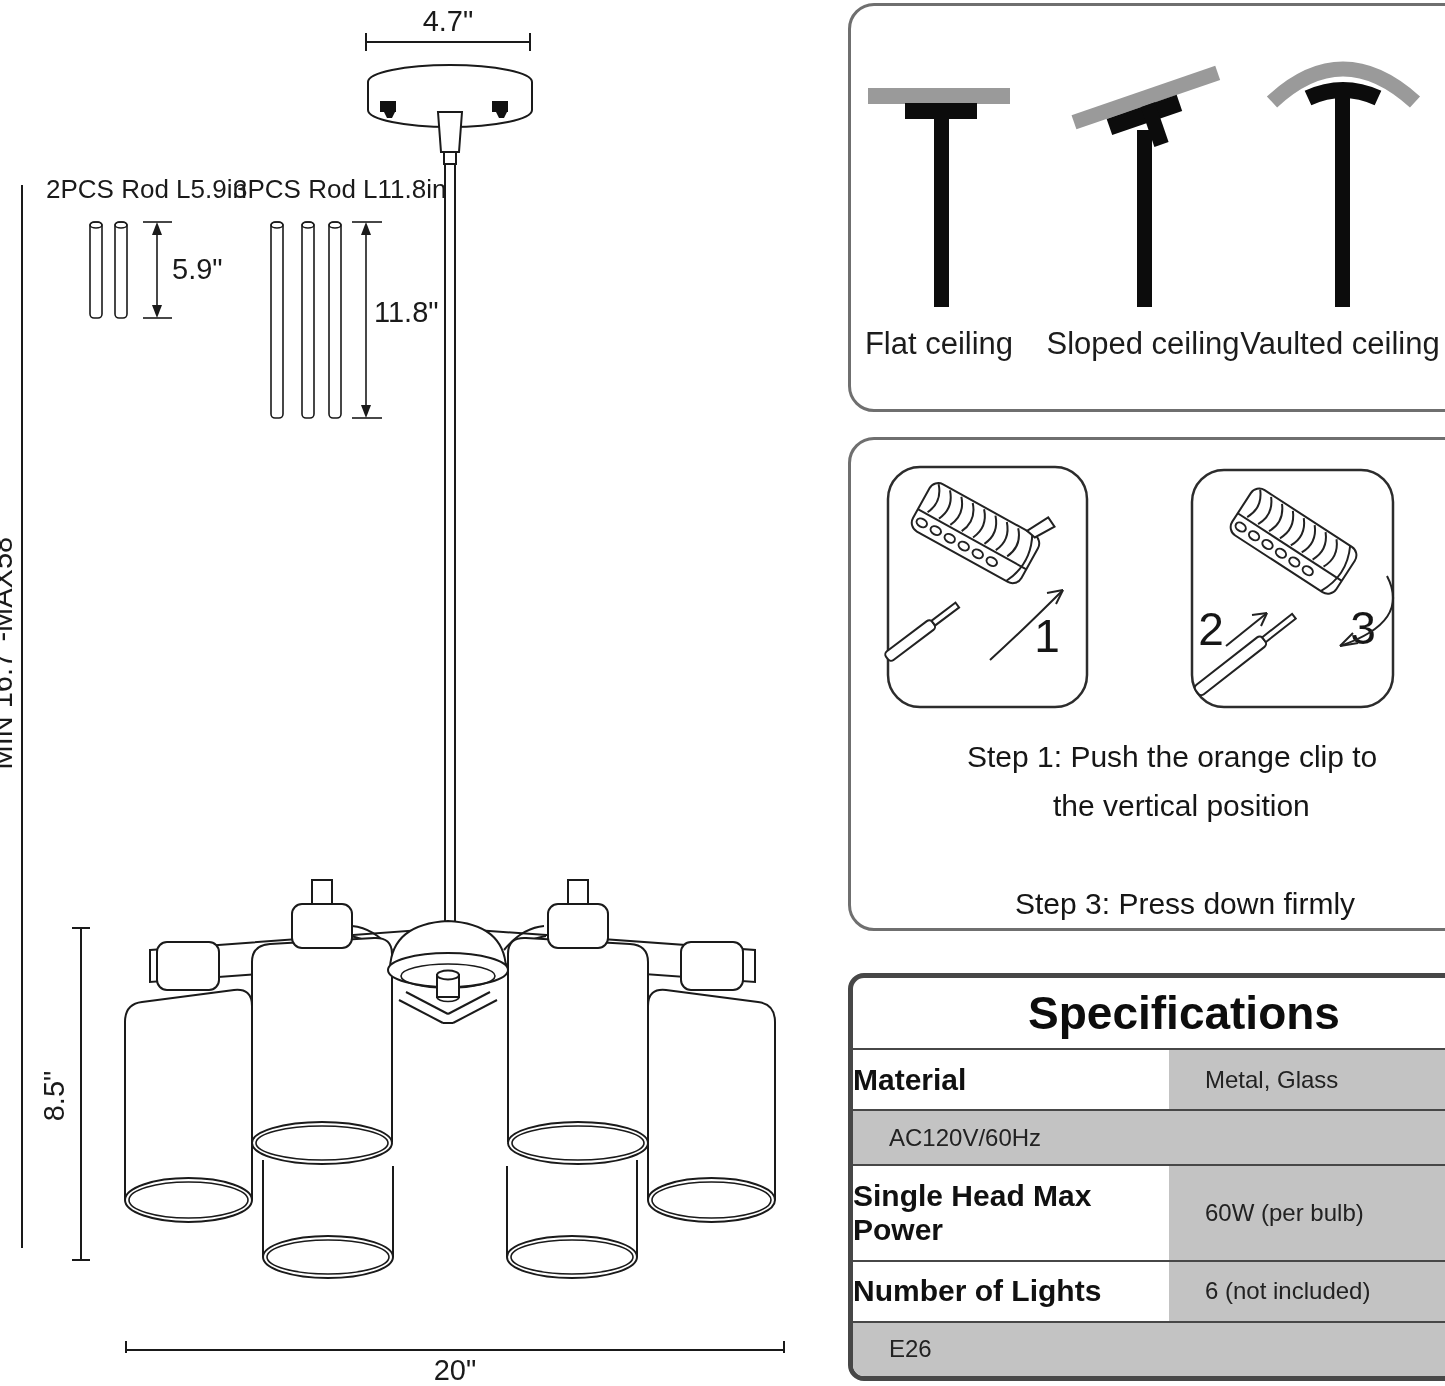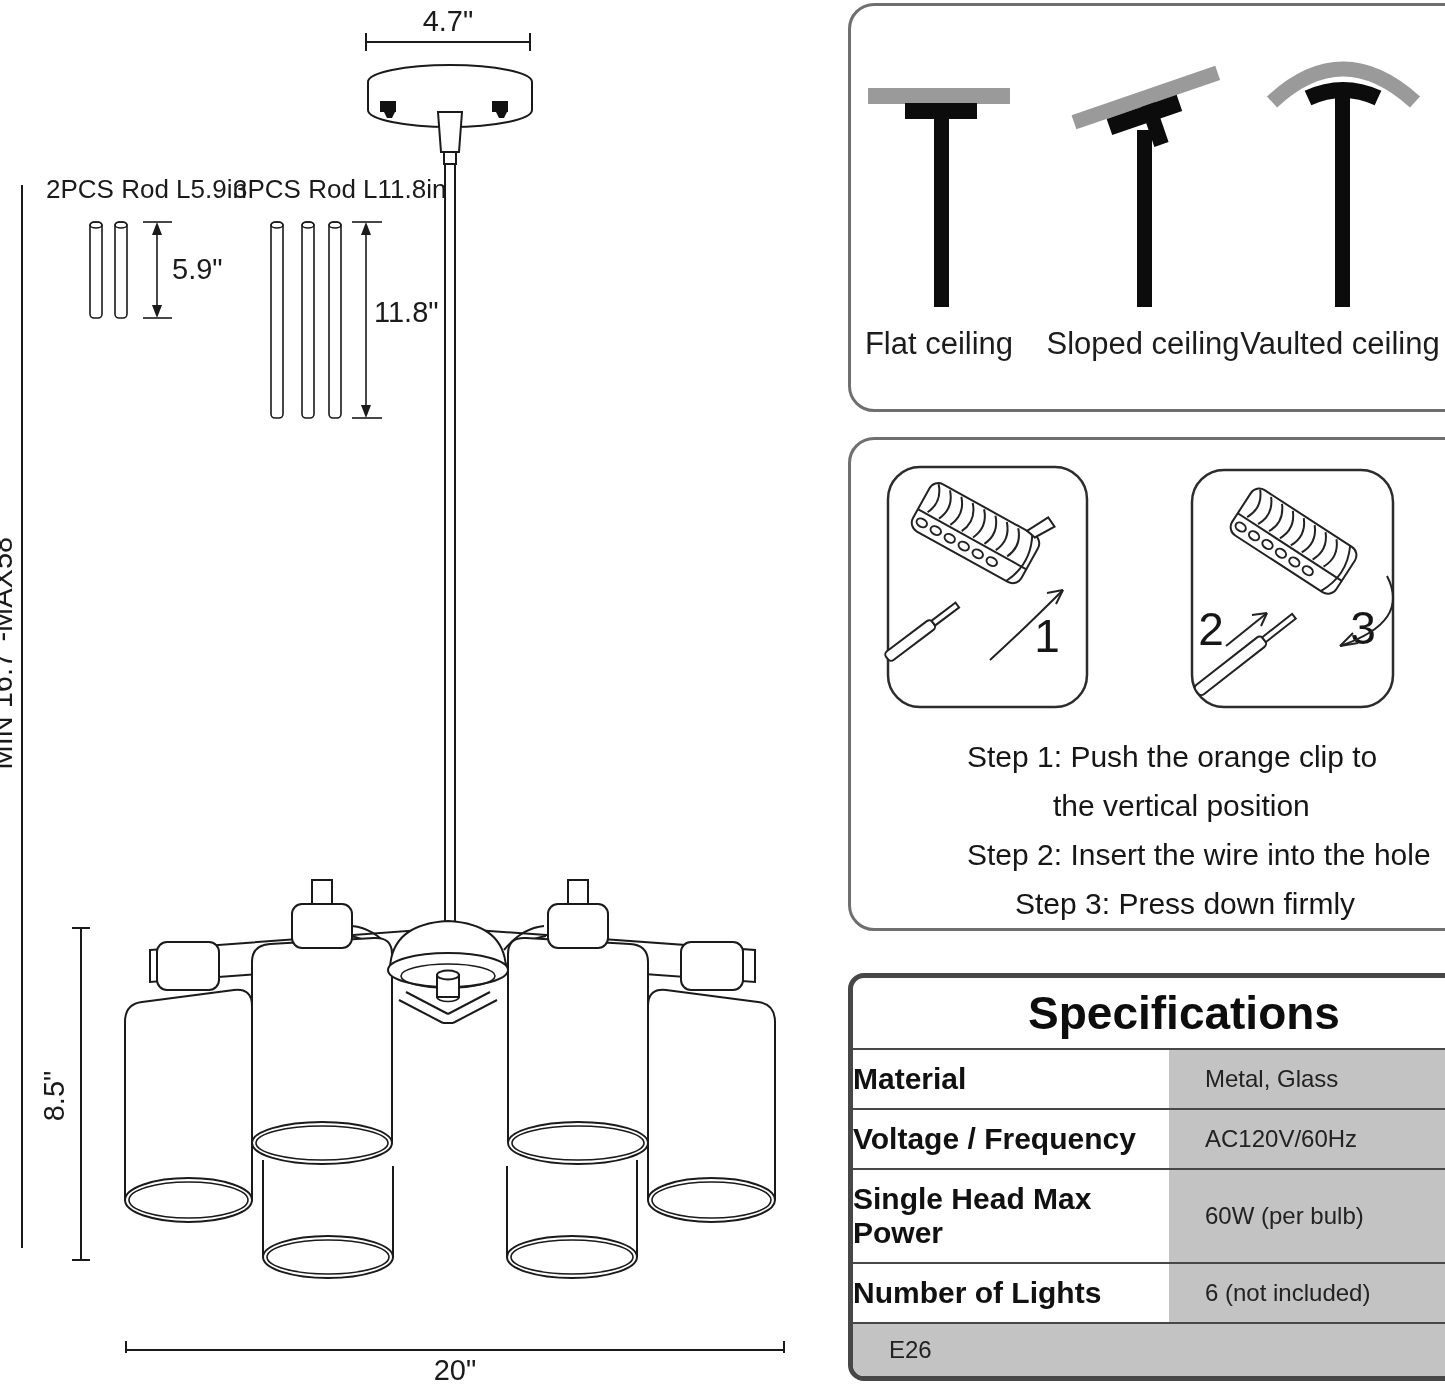--- a/index.html
+++ b/index.html
@@ -276,33 +276,31 @@
       </g>
       <text class="numeral" x="512" y="204" text-anchor="middle">3</text>
       <g stroke="#222" stroke-width="2" fill="none">
         <path d="M536,136 Q560,182 489,206"></path>
         <path d="M489,206 L502,193"></path>
           <path d="M489,206 L507,203"></path>
       </g>
     </svg>
     <div class="step-line" style="left:116px;top:300px;">Step 1: Push the orange clip to</div>
     <div class="step-line" style="left:202px;top:349px;">the vertical position</div>
-    <div class="step-line" style="left:116px;top:398px;">Step 2: Insert the wire into the hole</div>
     <div class="step-line" style="left:116px;top:447px;margin-left:48px;">Step 3: Press down firmly</div>
   </div>
 
   <div id="specs-box">
     <div id="specs-header">Specifications</div>
 
     <div class="spec-row">
       <div class="spec-label">Material</div>
       <div class="spec-value">Metal, Glass</div>
     </div>
     <div class="spec-row">
-      <div class="spec-label">Voltage / Frequency</div>
       <div class="spec-value">AC120V/60Hz</div>
     </div>
     <div class="spec-row">
       <div class="spec-label">Single Head Max Power</div>
       <div class="spec-value">60W (per bulb)</div>
     </div>
     <div class="spec-row">
       <div class="spec-label">Number of Lights</div>
       <div class="spec-value">6 (not included)</div>
     </div>

